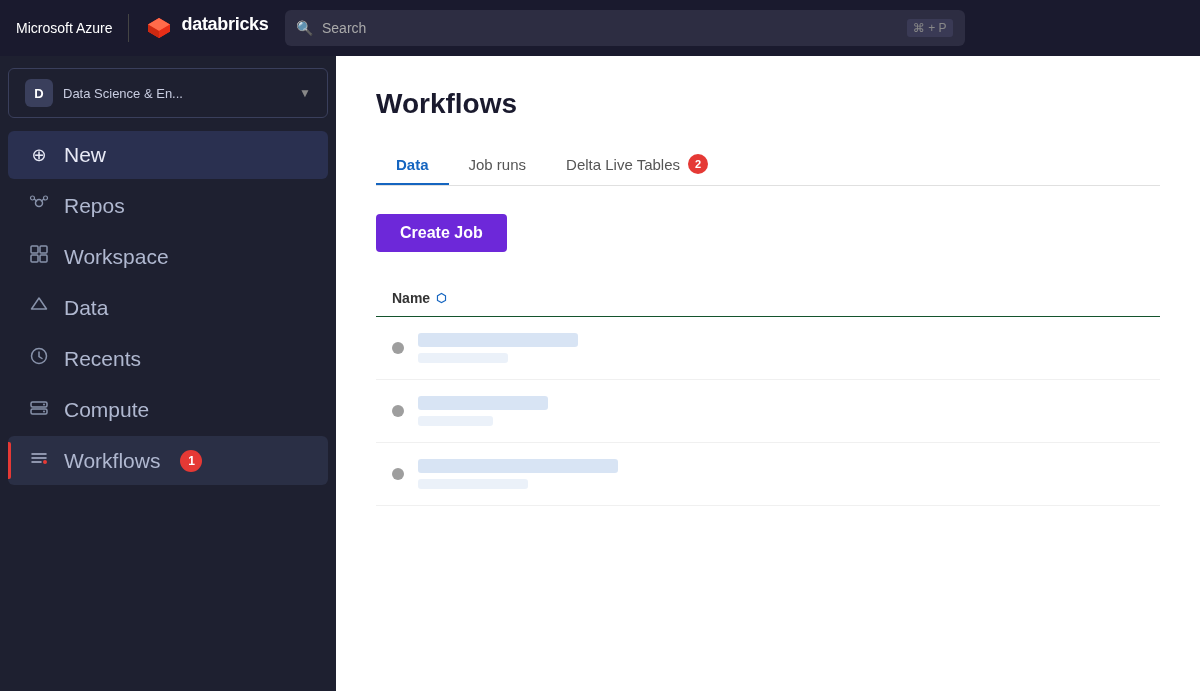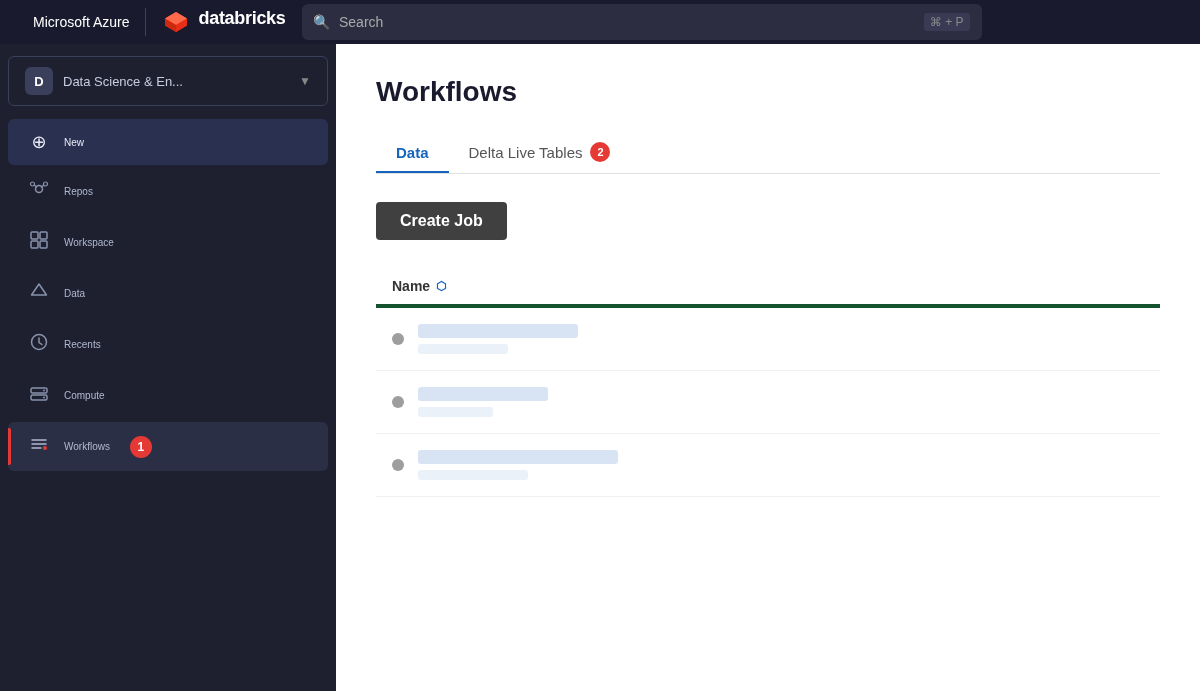--- a/index.html
+++ b/index.html
@@ -1,24 +1,24 @@
 <!DOCTYPE html>
 <html><head>
   <meta charset="utf-8">
   <style>
     * { margin: 0; padding: 0; box-sizing: border-box; }
     body { font-family: -apple-system, BlinkMacSystemFont, 'Segoe UI', sans-serif; width: 1200px; height: 691px; overflow: hidden; display: flex; flex-direction: column; }
 
     
     .topbar {
       background: #1a1a2e;
-      height: 44px;
-      display: flex;
-      align-items: center;
-      padding: 0 33px;
+      height: 56px;
+      display: flex;
+      align-items: center;
+      padding: 0 16px;
       gap: 16px;
       flex-shrink: 0;
     }
     .topbar-brand {
       display: flex;
       align-items: center;
       gap: 12px;
       color: #fff;
       font-size: 14px;
       font-weight: 500;
@@ -139,21 +139,21 @@
       width: 3px;
       background: #e53935;
       border-radius: 0 2px 2px 0;
     }
     .sidebar-icon {
       font-size: 18px;
       width: 22px;
       text-align: center;
       flex-shrink: 0;
     }
-    .sidebar-label { font-size: 10px; }
+    .sidebar-label { font-size: 21px; }
 
     .badge {
       background: #e53935;
       color: #fff;
       font-size: 12px;
       font-weight: 700;
       border-radius: 50%;
       width: 22px;
       height: 22px;
       display: flex;
@@ -208,38 +208,38 @@
       border-radius: 50%;
       width: 20px;
       height: 20px;
       display: flex;
       align-items: center;
       justify-content: center;
     }
 
     
     .create-job-btn {
-      background: #404040;
+      background: #6d28d9;
       color: #fff;
       border: none;
       padding: 10px 24px;
       border-radius: 4px;
       font-size: 16px;
       font-weight: 600;
       cursor: pointer;
       margin-bottom: 28px;
     }
 
     
     .jobs-table { width: 100%; }
     .table-header {
       display: flex;
       align-items: center;
       padding: 10px 16px;
-      border-bottom: 4px solid #14532d;
+      border-bottom: 1px solid #14532d;
       gap: 6px;
       font-size: 14px;
       font-weight: 600;
       color: #333;
     }
     .sort-icon { color: #1565c0; font-size: 12px; }
     .table-row {
       display: flex;
       align-items: center;
       padding: 16px 16px;
@@ -383,20 +383,23 @@
 
   <div class="content">
     <h1 class="page-title">Workflows</h1>
 
     
     <div class="tabs">
       <div class="tab active">
         <span>Data</span>
       </div>
       <div class="tab">
+        <span>Job runs</span>
+      </div>
+      <div class="tab">
         <span>Delta Live Tables</span>
         <div class="tab-badge">2</div>
       </div>
     </div>
 
     
     <button class="create-job-btn">Create Job</button>
 
     
     <div class="jobs-table">

